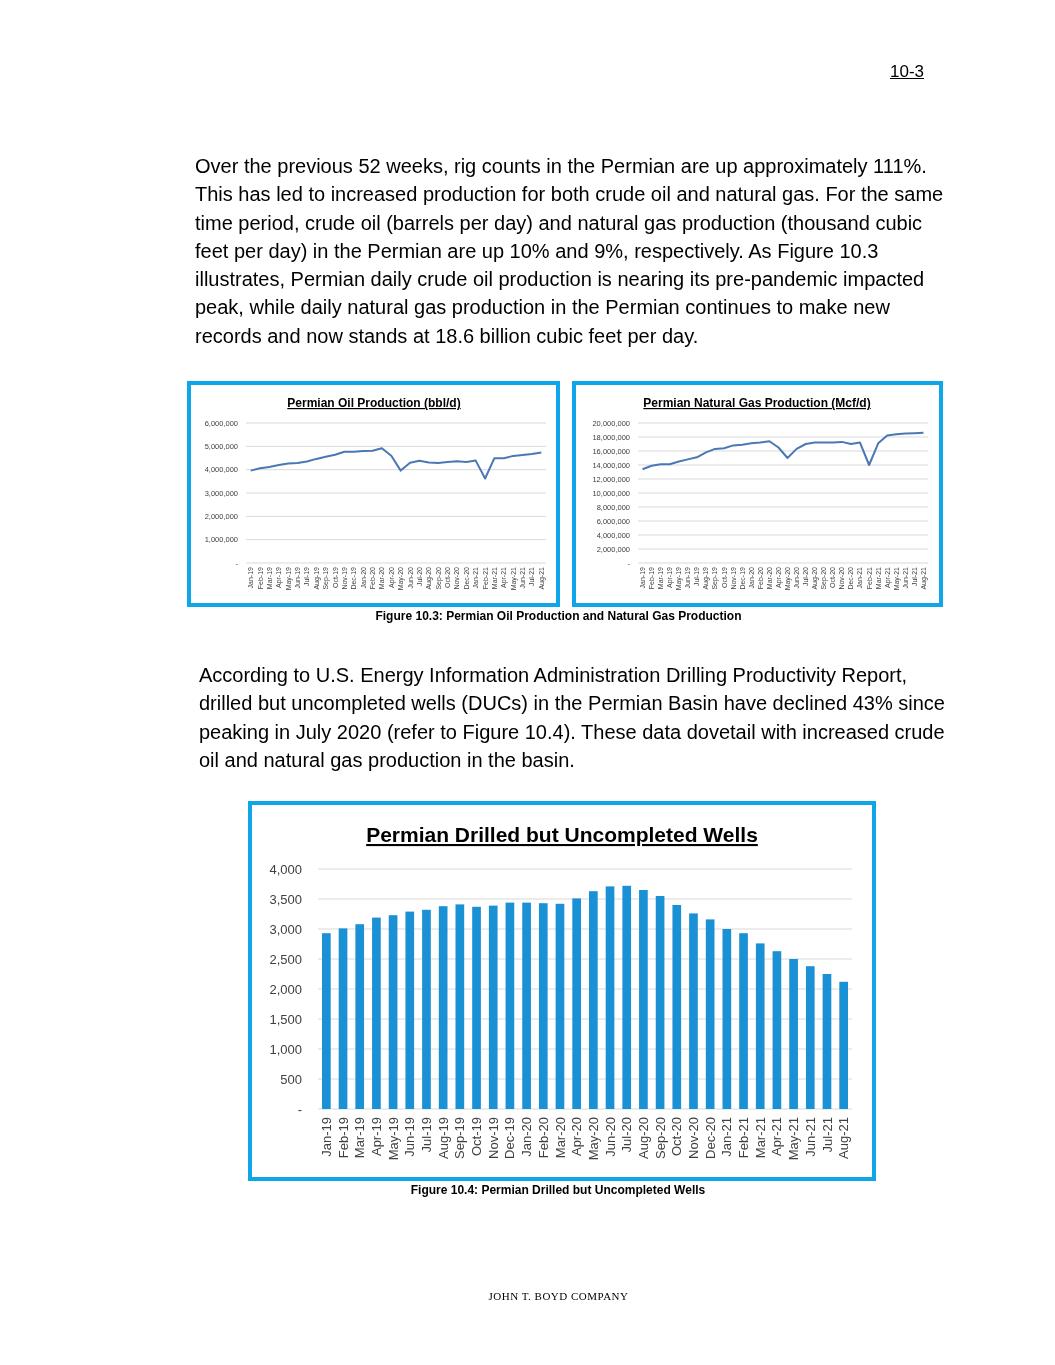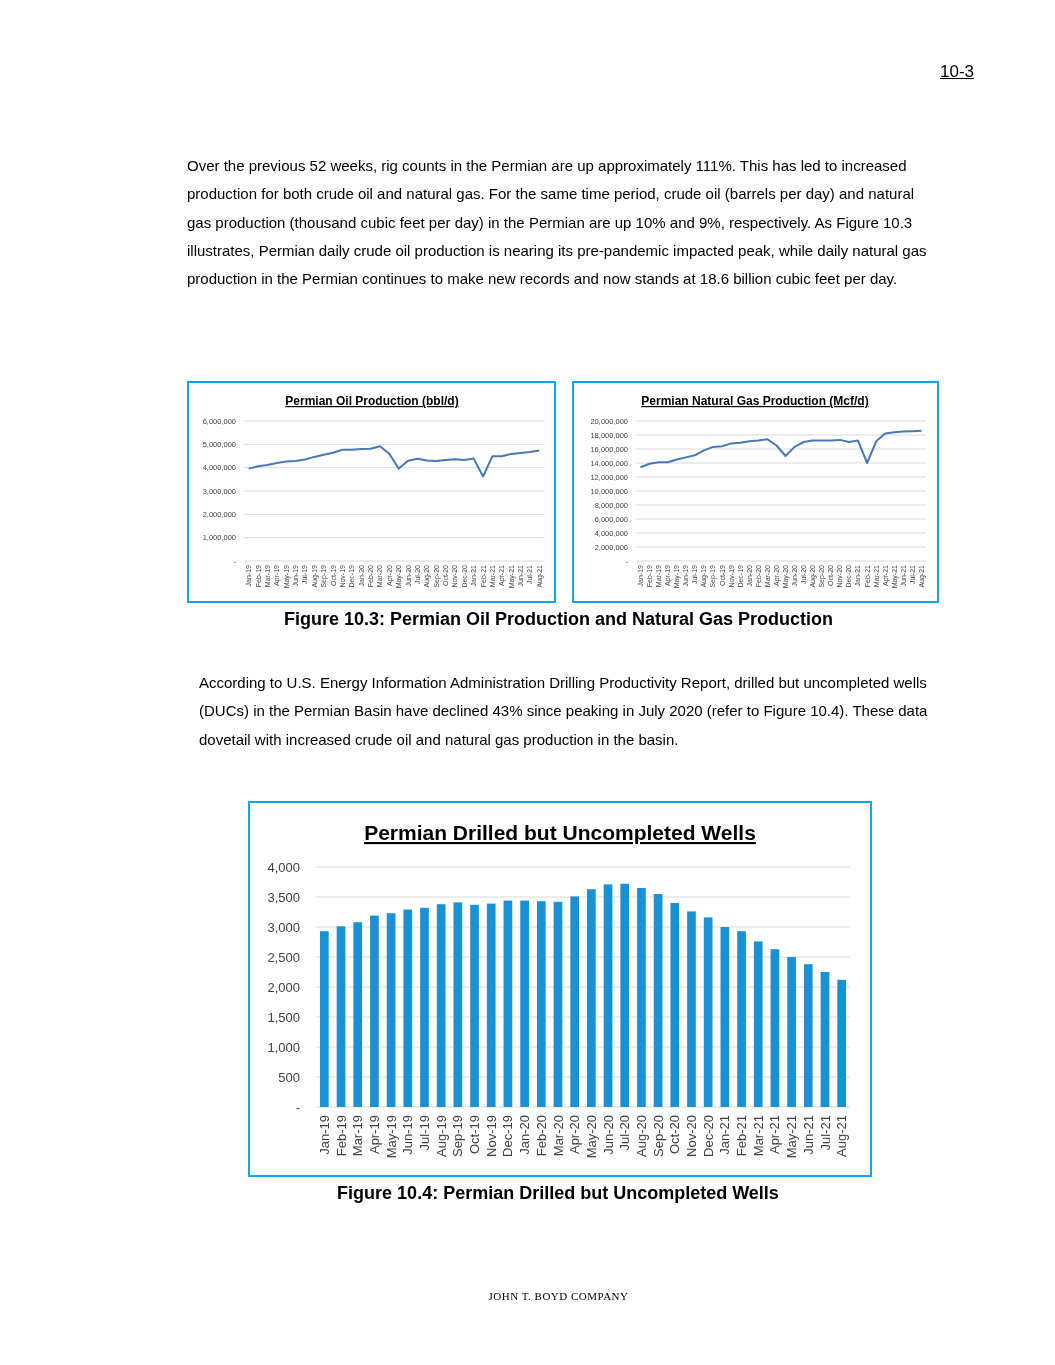--- a/index.html
+++ b/index.html
@@ -1,25 +1,25 @@
 <!DOCTYPE html>
 <html><head>
 <meta charset="utf-8">
 <style>
   html, body { margin: 0; padding: 0; background: #ffffff; }
   body { width: 1055px; height: 1365px; position: relative; overflow: hidden; font-family: "Liberation Sans", sans-serif; color: #000; }
-  .page-num { position: absolute; top: 62px; left: 940px; font-size: 17px; text-decoration: underline; }
-  .para { position: absolute; left: 187px; width: 750px; font-size: 15px; line-height: 28.3px; }
+  .page-num { position: absolute; top: 62px; left: 890px; font-size: 17px; text-decoration: underline; }
+  .para { position: absolute; left: 195px; width: 750px; font-size: 20px; line-height: 28.3px; }
   #para1 { top: 152px; }
   #para2 { top: 657px; }
-  .caption { position: absolute; font-weight: bold; font-size: 18px; text-align: center; }
+  .caption { position: absolute; font-weight: bold; font-size: 12px; text-align: center; }
   #cap1 { top: 609px; left: 187px; width: 743px; }
   #cap2 { top: 1183px; left: 248px; width: 620px; text-align: center; }
   .footer { position: absolute; top: 1290px; left: 0; width: 1117px; text-align: center; font-family: "Liberation Serif", serif; font-size: 11px; letter-spacing: 0.5px; }
-  .chart-box { position: absolute; border: 2px solid #0ea5e9; background: #fff; }
+  .chart-box { position: absolute; border: 4px solid #0ea5e9; background: #fff; }
   #oil-box { left: 187px; top: 381px; width: 365px; height: 218px; }
   #gas-box { left: 572px; top: 381px; width: 363px; height: 218px; }
   #duc-box { left: 248px; top: 801px; width: 620px; height: 372px; }
   svg text { font-family: "Liberation Sans", sans-serif; }
 </style>
 </head>
 <body>
 
 <div class="page-num">10-3</div>
 
@@ -197,21 +197,21 @@
       <circle cx="311.21875" cy="50.599999999999994" r="0.01" fill="#4a78b5"></circle>
       <circle cx="320.28125" cy="49.19999999999999" r="0.01" fill="#4a78b5"></circle>
       <circle cx="329.34375" cy="48.5" r="0.01" fill="#4a78b5"></circle>
       <circle cx="338.40625" cy="48.150000000000006" r="0.01" fill="#4a78b5"></circle>
       <circle cx="347.46875" cy="47.79999999999998" r="0.01" fill="#4a78b5"></circle>
     </svg>
 </div>
 
 <div class="caption" id="cap1">Figure 10.3: Permian Oil Production and Natural Gas Production</div>
 
-<p class="para" id="para2" style="margin:12px">According to U.S. Energy Information Administration Drilling Productivity Report, drilled but uncompleted wells (DUCs) in the Permian Basin have declined 43% since peaking in July 2020 (refer to Figure 10.4). These data dovetail with increased crude oil and natural gas production in the basin.</p>
+<p class="para" id="para2" style="margin:4px">According to U.S. Energy Information Administration Drilling Productivity Report, drilled but uncompleted wells (DUCs) in the Permian Basin have declined 43% since peaking in July 2020 (refer to Figure 10.4). These data dovetail with increased crude oil and natural gas production in the basin.</p>
 
 <div class="chart-box" id="duc-box">
   <svg id="duc-svg" width="620" height="372">
       <text x="310" y="37" text-anchor="middle" font-size="21" font-weight="bold" text-decoration="underline" fill="#000">Permian Drilled but Uncompleted Wells</text>
       <text x="50" y="308.55" text-anchor="end" font-size="13" fill="#404040">-</text>
       <line x1="66" x2="600" y1="274" y2="274" stroke="#d9d9d9" stroke-width="1"></line>
       <text x="50" y="278.55" text-anchor="end" font-size="13" fill="#404040">500</text>
       <line x1="66" x2="600" y1="244" y2="244" stroke="#d9d9d9" stroke-width="1"></line>
       <text x="50" y="248.55" text-anchor="end" font-size="13" fill="#404040">1,000</text>
       <line x1="66" x2="600" y1="214" y2="214" stroke="#d9d9d9" stroke-width="1"></line>

